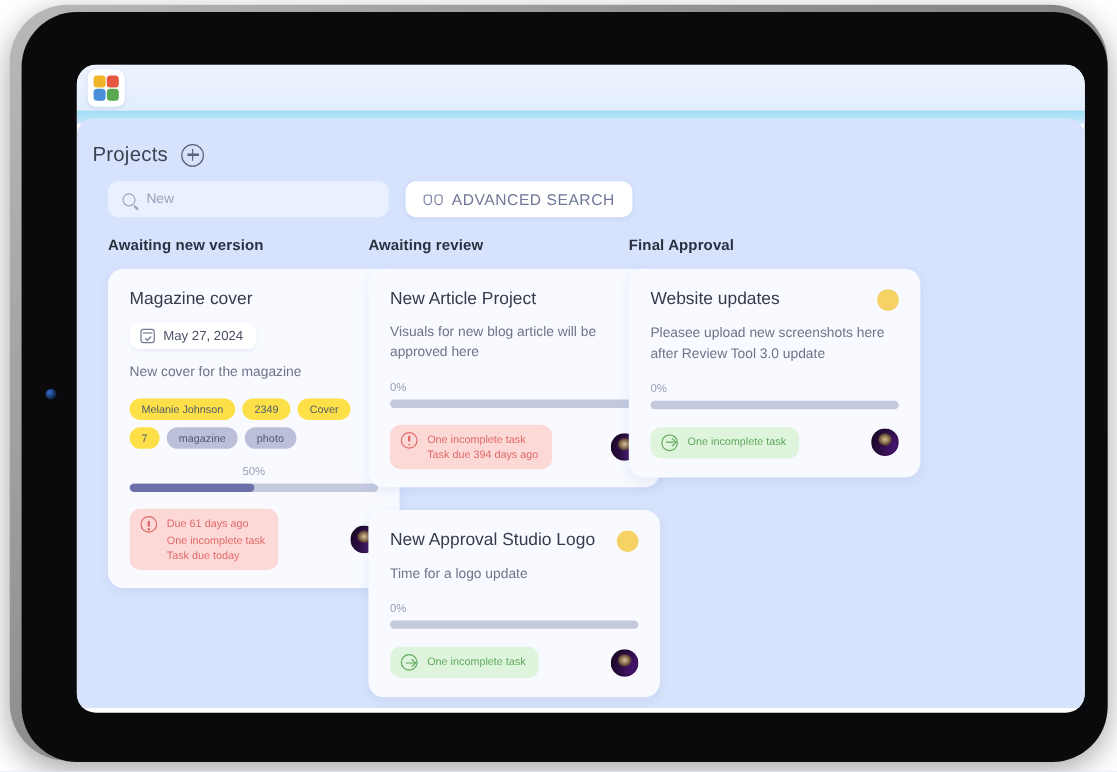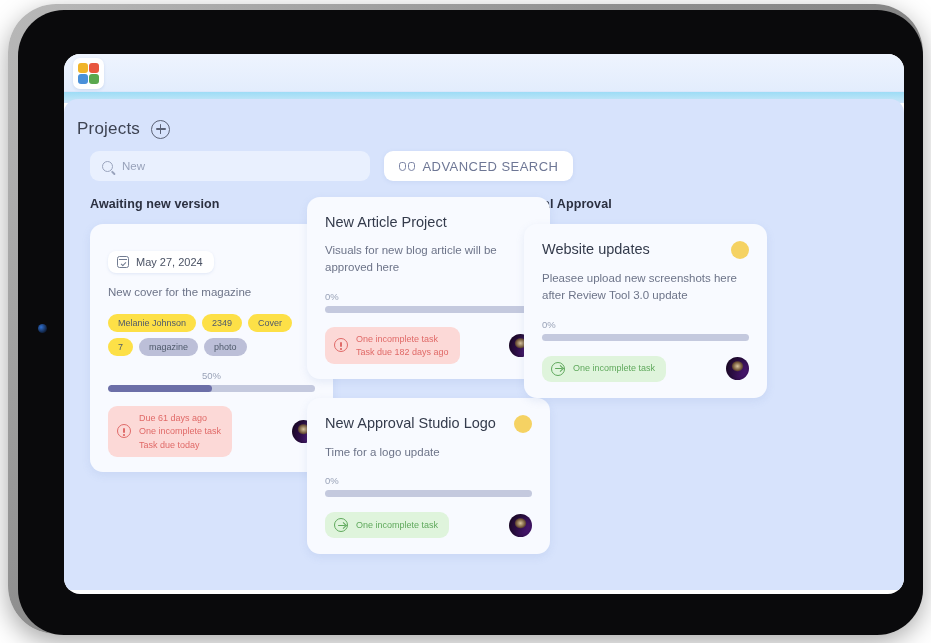--- a/index.html
+++ b/index.html
@@ -118,21 +118,21 @@
   .add-btn::before { left: 3.5px; top: 7.7px; width: 10px; height: 1.6px; }
   .add-btn::after  { top: 3.5px; left: 7.7px; height: 10px; width: 1.6px; }
 
   
   .search-row {
     padding: 0 26px;
     display: flex; align-items: center; gap: 14px;
     margin-top: -2px;
   }
   .search-box {
-    width: 280px; height: 30px;
+    width: 234px; height: 30px;
     background: #e9f0fe;
     border-radius: 9px;
     display: flex; align-items: center;
     padding: 0 12px; gap: 9px;
     cursor: text;
   }
   .search-box .magnifier {
     width: 11px; height: 11px;
     border: 1.5px solid #9aa4bd;
     border-radius: 50%;
@@ -283,21 +283,21 @@
     border-radius: 4px;
   }
 
   .card-foot {
     margin-top: 14px;
     display: flex; align-items: center;
     justify-content: space-between; gap: 8px;
     min-height: 28px;
   }
   .badge {
-    display: flex; align-items: center; gap: 8px;
+    display: flex; gap: 8px;
     border-radius: 9px;
     padding: 6px 11px 6px 9px;
   }
   .badge.red   { background: #fcd9d7; }
   .badge.green { background: #dff4dc; }
   .badge-lines { display: flex; flex-direction: column; gap: 1px; }
   .badge-line { font-size: 9px; line-height: 1.35; white-space: nowrap; }
   .badge.red .badge-line   { color: #e06a68; }
   .badge.green .badge-line { color: #5fa95c; }
 
@@ -394,21 +394,23 @@
                 <span></span>
               </span>
             <span class="adv-label">ADVANCED SEARCH</span>
           </div>
         </div>
 
         <div class="columns" id="columns">
             <div class="column">
               <div class="col-title">Awaiting new version</div>
               <div class="col-cards">
-                <div class="card"><div class="date-chip">
+                <div class="card"><div class="card-title-row">
+                    <div class="card-title">Magazine cover</div>
+                  </div><div class="date-chip">
                     <span class="cal-icon"></span>
                     <span class="date-text">May 27, 2024</span>
                   </div><div class="card-desc">New cover for the magazine</div><div class="tags">
                     <span class="tag green">Melanie Johnson</span>
                     <span class="tag green">2349</span>
                     <span class="tag green">Cover</span>
                     <span class="tag green">7</span>
                     <span class="tag gray">magazine</span>
                     <span class="tag gray">photo</span>
                   </div><div class="progress-wrap">
@@ -423,38 +425,39 @@
                         <span class="badge-line">Due 61 days ago</span>
                         <span class="badge-line">One incomplete task</span>
                         <span class="badge-line">Task due today</span>
                       </span>
                     </div>
                     <div class="avatar"></div>
                   </div></div>
               </div>
             </div>
             <div class="column">
+              <div class="col-title">Awaiting review</div>
               <div class="col-cards">
                 <div class="card">
                   <div class="card-title-row">
                     <div class="card-title">New Article Project</div>
                   </div>
                   <div class="card-desc">Visuals for new blog article will be approved here</div>
                   <div class="progress-wrap">
                     <span class="progress-pct">0%</span>
                     <div class="progress-track">
                       <div class="progress-fill" style="width:0%"></div>
                     </div>
                   </div>
                   <div class="card-foot">
                     <div class="badge red">
                       <span class="ic-warn"></span>
                       <span class="badge-lines">
                         <span class="badge-line">One incomplete task</span>
-                        <span class="badge-line">Task due 182 days ago</span>
+                        <span class="badge-line">Task due 394 days ago</span>
                       </span>
                     </div>
                     <div class="avatar"></div>
                   </div>
                 </div>
                 <div class="card">
                   <div class="card-title-row">
                     <div class="card-title">New Approval Studio Logo</div>
                     <div class="dot-yellow"></div>
                   </div>

